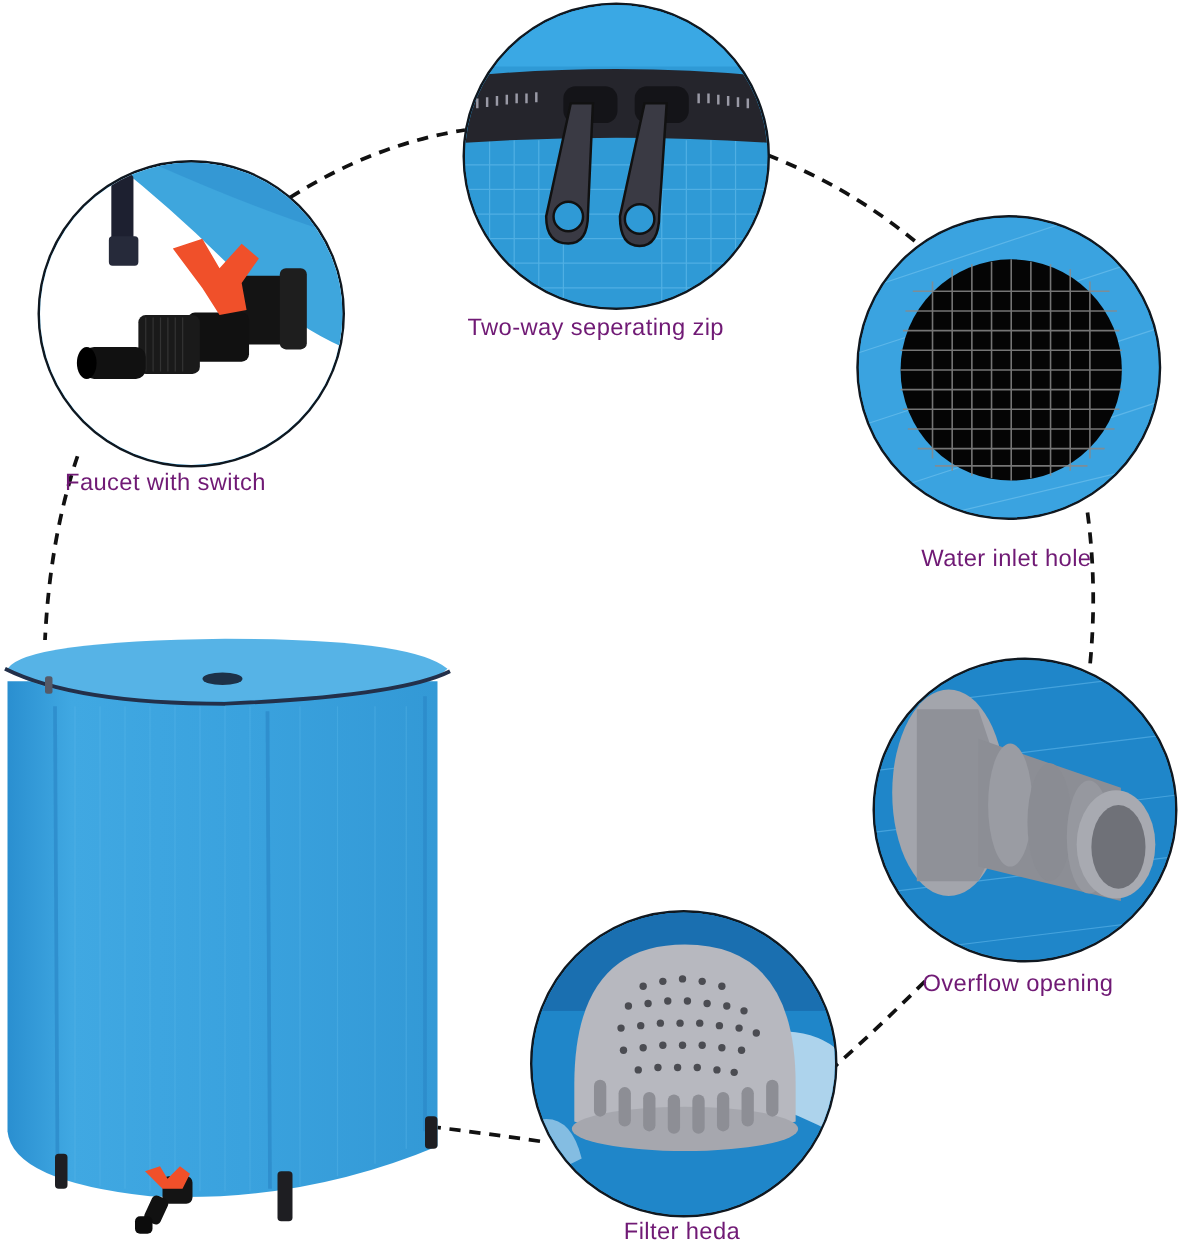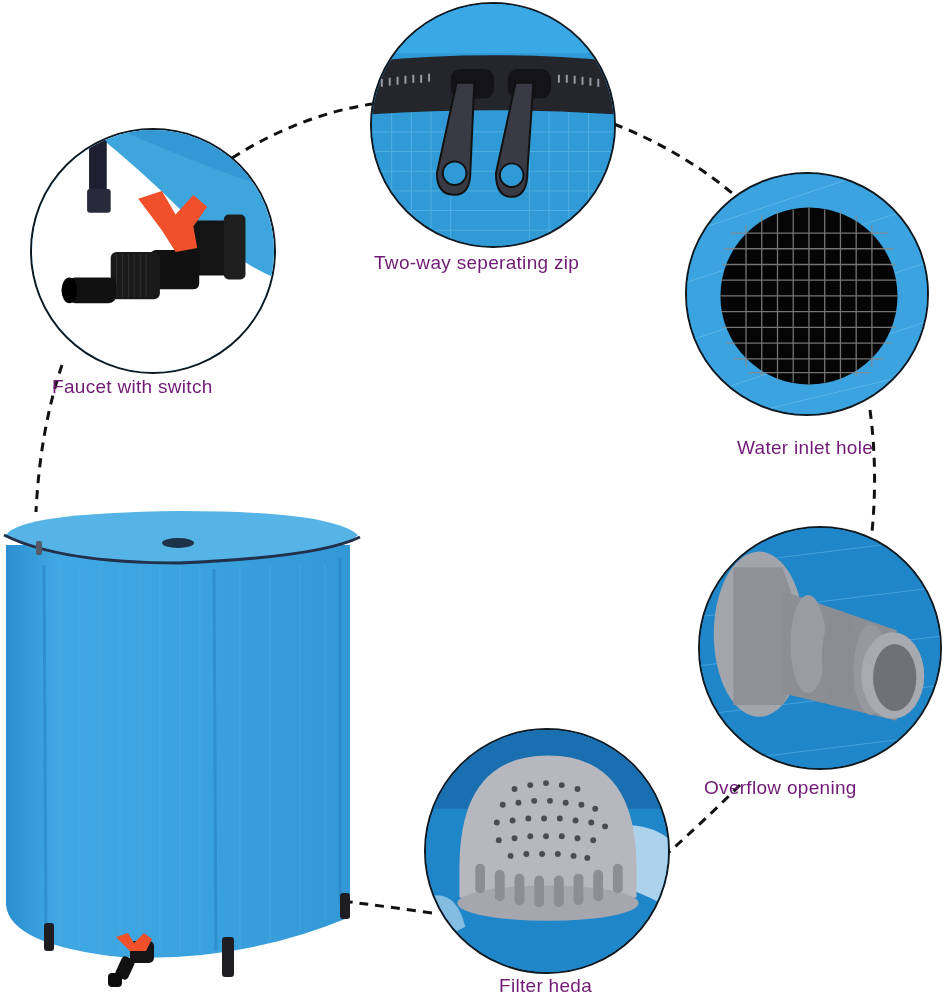--- a/index.html
+++ b/index.html
@@ -169,21 +169,21 @@
 
       <path d="M84,64 L200,104 L200,196 L84,168 Z" fill="#8c8e95"></path>
       <ellipse cx="110" cy="118" rx="18" ry="50" fill="#9a9ca3"></ellipse>
       <ellipse cx="142" cy="132" rx="18" ry="48" fill="#8a8c93"></ellipse>
       <ellipse cx="174" cy="144" rx="18" ry="46" fill="#96989f"></ellipse>
 
       <ellipse cx="196" cy="150" rx="32" ry="44" fill="#a8aab1"></ellipse>
       <ellipse cx="198" cy="152" rx="22" ry="34" fill="#6f7178"></ellipse>
     </svg>
   </div>
-  <div class="label" style="left:704px; top:777px;">Overflow opening</div>
+  <div class="label" style="left:738px; top:777px;">Overflow opening</div>
 
   <div class="bubble" style="left:424px; top:728px; width:246px; height:246px;">
     <svg viewBox="0 0 246 246">
       <rect width="246" height="246" fill="#1f86c9"></rect>
       <rect y="0" width="246" height="80" fill="#1a6fb0"></rect>
       <path d="M170,100 Q220,90 246,110 L246,180 Q210,160 170,150Z" fill="#e9f4fb" opacity="0.7"></path>
       <path d="M0,170 Q30,160 40,200 L0,220Z" fill="#e9f4fb" opacity="0.5"></path>
 
       <path d="M34,140 Q34,26 124,26 Q214,26 214,140 L214,170 Q124,200 34,170Z" fill="#b7b8bf"></path>
       <ellipse cx="124" cy="176" rx="92" ry="18" fill="#a6a7ae"></ellipse>

